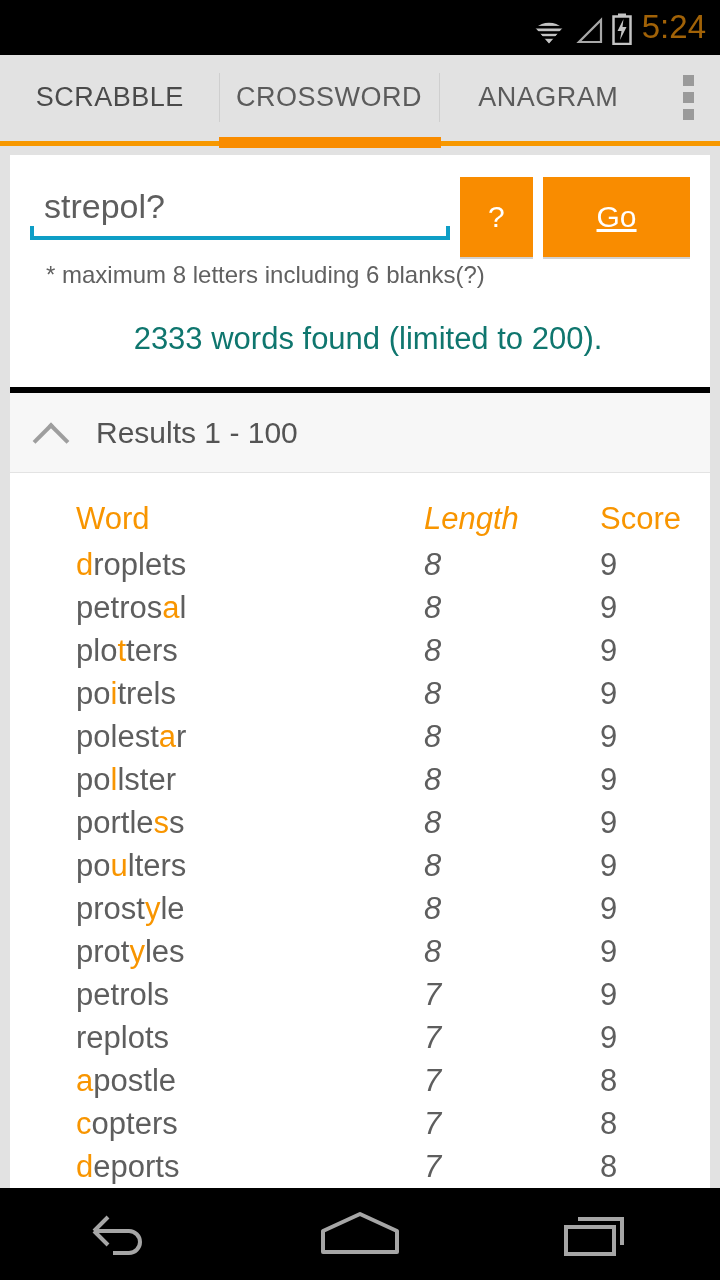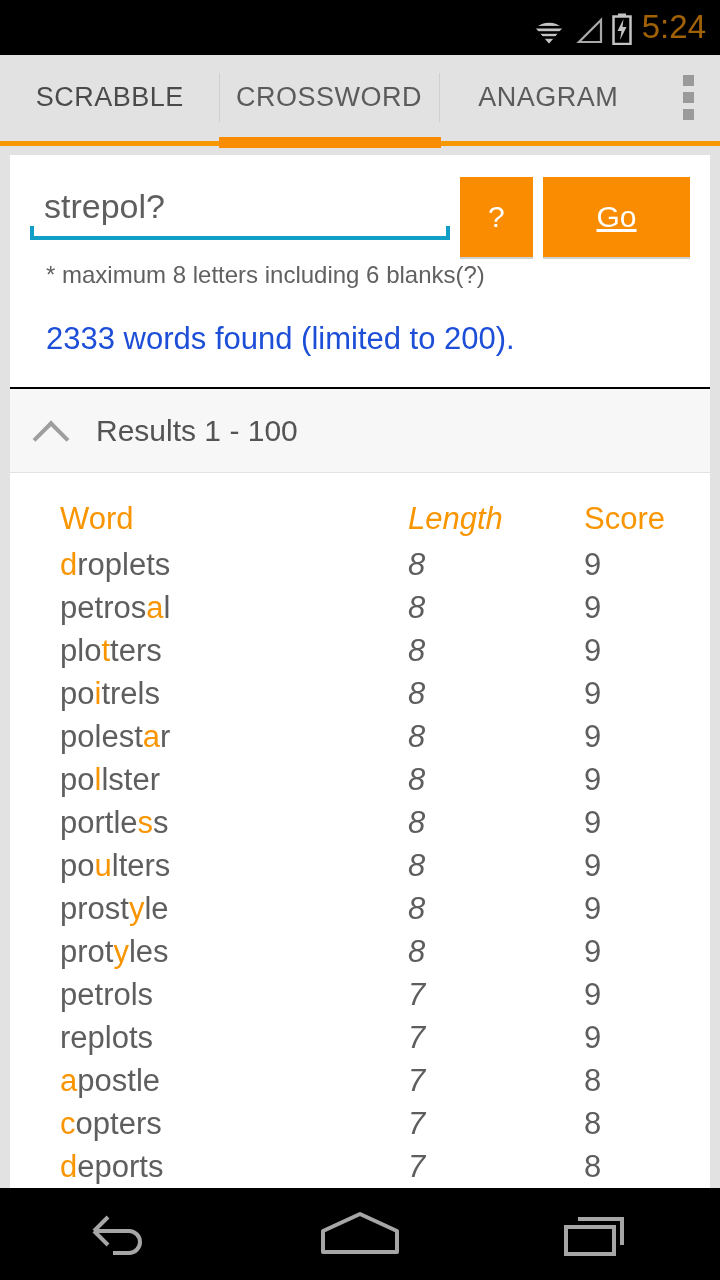--- a/index.html
+++ b/index.html
@@ -82,41 +82,41 @@
     display:flex; align-items:center; justify-content:center;
     box-shadow:0 2px 0 rgba(0,0,0,0.18);
   }
   .btn-help{ width:80px; height:80px; }
   .btn-go{ width:160px; height:80px;text-decoration:underline; }
 
   .hint{
     color:#616161; font-size:24px; padding:4px 0 0 16px; letter-spacing:0px;
   }
   .found{
-    color:#1d4ed8; font-size:31px; padding:32px 0 30px 16px;
+    color:#0f766e; font-size:31px; padding:32px 0 30px 16px;text-align:center;
   }
 
   
   .results-head{
-    background:#f7f7f7; border-top:2px solid #000000; border-bottom:1px solid #e3e3e3;
+    background:#f7f7f7; border-top:6px solid #000000; border-bottom:1px solid #e3e3e3;
     height:86px; display:flex; align-items:center; padding-left:24px; gap:28px;
     cursor:pointer;
   }
   .chev{ width:34px; height:34px; position:relative; flex:none; }
   .chev::before{
     content:""; position:absolute; left:4px; top:12px; width:22px; height:22px;
     border-left:4px solid #9e9e9e; border-top:4px solid #9e9e9e;
     transform:rotate(45deg);
   }
   .results-title{ font-size:30px; color:#545454; }
 
   
   .table{ padding:28px 0 0 0; position:relative; }
   .trow{
-    display:flex; align-items:baseline; height:43px; padding-left:50px;
+    display:flex; align-items:baseline; height:43px; padding-left:66px;
     font-size:31px; color:#5e5e5e;
   }
   .trow.header{ color:#f89500; height:46px; }
   .c-word{ width:348px; flex:none; white-space:nowrap; }
   .c-len{ width:176px; flex:none;font-style:italic; }
   .c-score{ width:120px; flex:none; }
   .hl{ color:#f89500; }
 
   
   .navbar{

